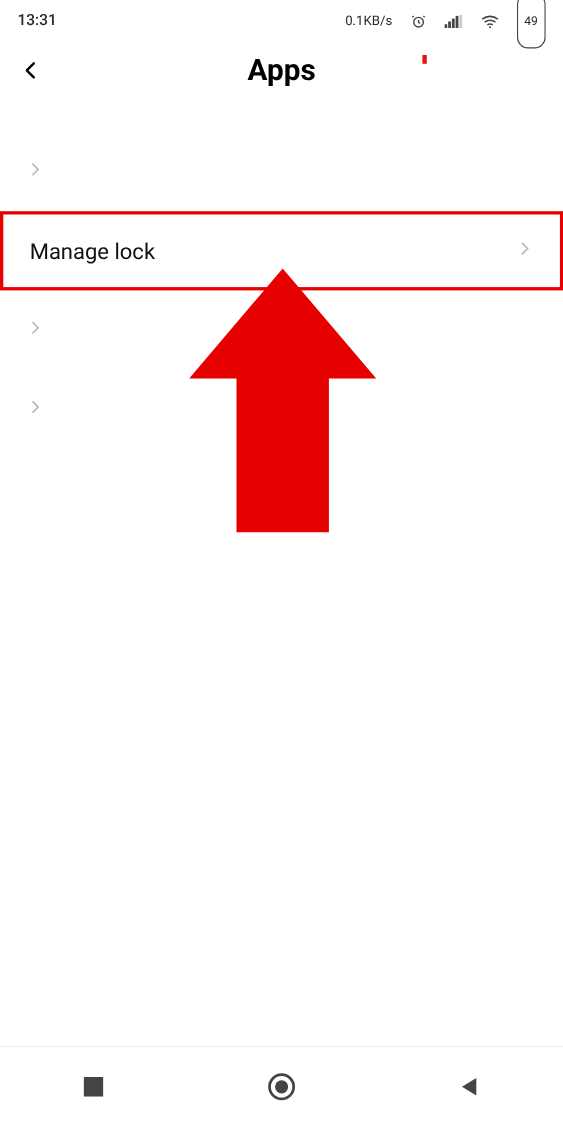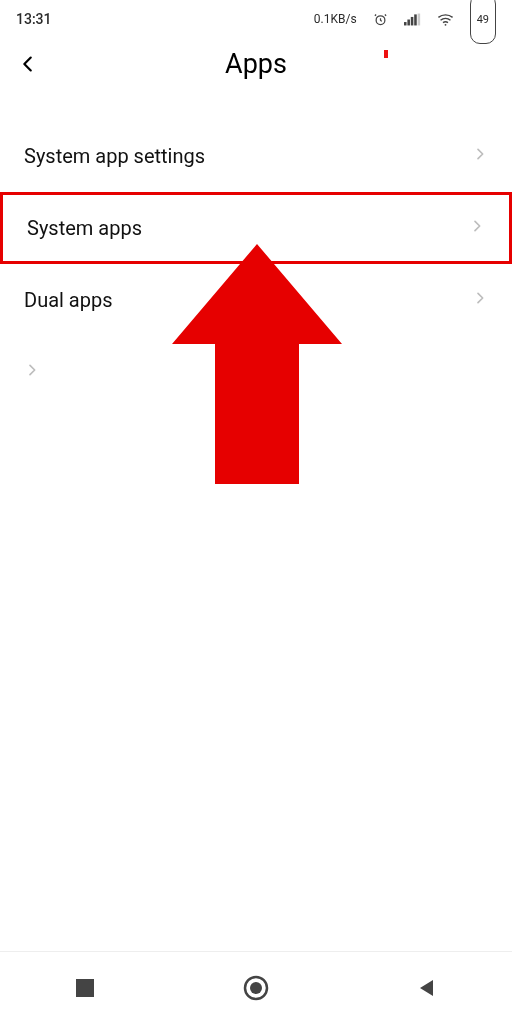--- a/index.html
+++ b/index.html
@@ -6,21 +6,21 @@
   .screen{position:relative;width:512px;height:1024px;margin:0 auto;background:#fff;overflow:hidden;box-sizing:border-box;}
   
   .status-bar{display:flex;align-items:center;justify-content:space-between;padding:4px 16px 0 16px;height:30px;font-size:14px;color:#2b2b2b;}
   .status-left{font-weight:500;}
   .status-right{display:flex;align-items:center;gap:16px;font-size:12px;}
   .status-right .icon{display:inline-flex;align-items:center;}
   .batt-pill{border:1.5px solid #444;border-radius:10px;padding:16px 6px;font-size:11px;line-height:15px;height:16px;display:inline-flex;align-items:center;}
   
   .header{position:relative;height:60px;display:flex;align-items:center;}
   .back-btn{width:48px;height:48px;display:flex;align-items:center;justify-content:center;margin-left:4px;}
-  .title{position:absolute;left:0;right:0;text-align:center;font-size:27px;font-weight:400;pointer-events:none;}
+  .title{position:absolute;left:0;right:0;text-align:center;font-size:27px;font-weight:700;pointer-events:none;}
   .tiny-dot{position:absolute;top:16px;right:124px;width:4px;height:8px;background:#e11;}
   
   .list{margin-top:26px;}
   .row{display:flex;align-items:center;justify-content:space-between;padding:0 24px;height:72px;box-sizing:border-box;}
   .row .label{font-size:20px;color:#111;}
   .row .chev{color:#bdbdbd;}
   .row.highlight{border:3px solid #e60000;}
   
   .arrow-annot{position:absolute;left:172px;top:244px;pointer-events:none;}
   
@@ -70,39 +70,37 @@
           <polyline points="15 5 8 12 15 19"></polyline>
         </svg>
     </div>
     <div class="title">Apps</div>
     <div class="tiny-dot"></div>
   </div>
 
   <div class="list">
 
     <div class="row">
-      <span class="label">System app settings</span>
       <span class="chev">
         <svg width="16" height="16" viewBox="0 0 24 24" fill="none" stroke="currentColor" stroke-width="2.5" stroke-linecap="round" stroke-linejoin="round">
             <polyline points="9 5 16 12 9 19"></polyline>
           </svg>
       </span>
     </div>
 
     <div class="row highlight">
-      <span class="label">System apps</span>
+      <span class="label">Manage lock</span>
       <span class="chev">
         <svg width="16" height="16" viewBox="0 0 24 24" fill="none" stroke="currentColor" stroke-width="2.5" stroke-linecap="round" stroke-linejoin="round">
             <polyline points="9 5 16 12 9 19"></polyline>
           </svg>
       </span>
     </div>
 
     <div class="row">
-      <span class="label">Dual apps</span>
       <span class="chev">
         <svg width="16" height="16" viewBox="0 0 24 24" fill="none" stroke="currentColor" stroke-width="2.5" stroke-linecap="round" stroke-linejoin="round">
             <polyline points="9 5 16 12 9 19"></polyline>
           </svg>
       </span>
     </div>
 
     <div class="row">
       <span class="chev">
         <svg width="16" height="16" viewBox="0 0 24 24" fill="none" stroke="currentColor" stroke-width="2.5" stroke-linecap="round" stroke-linejoin="round">

